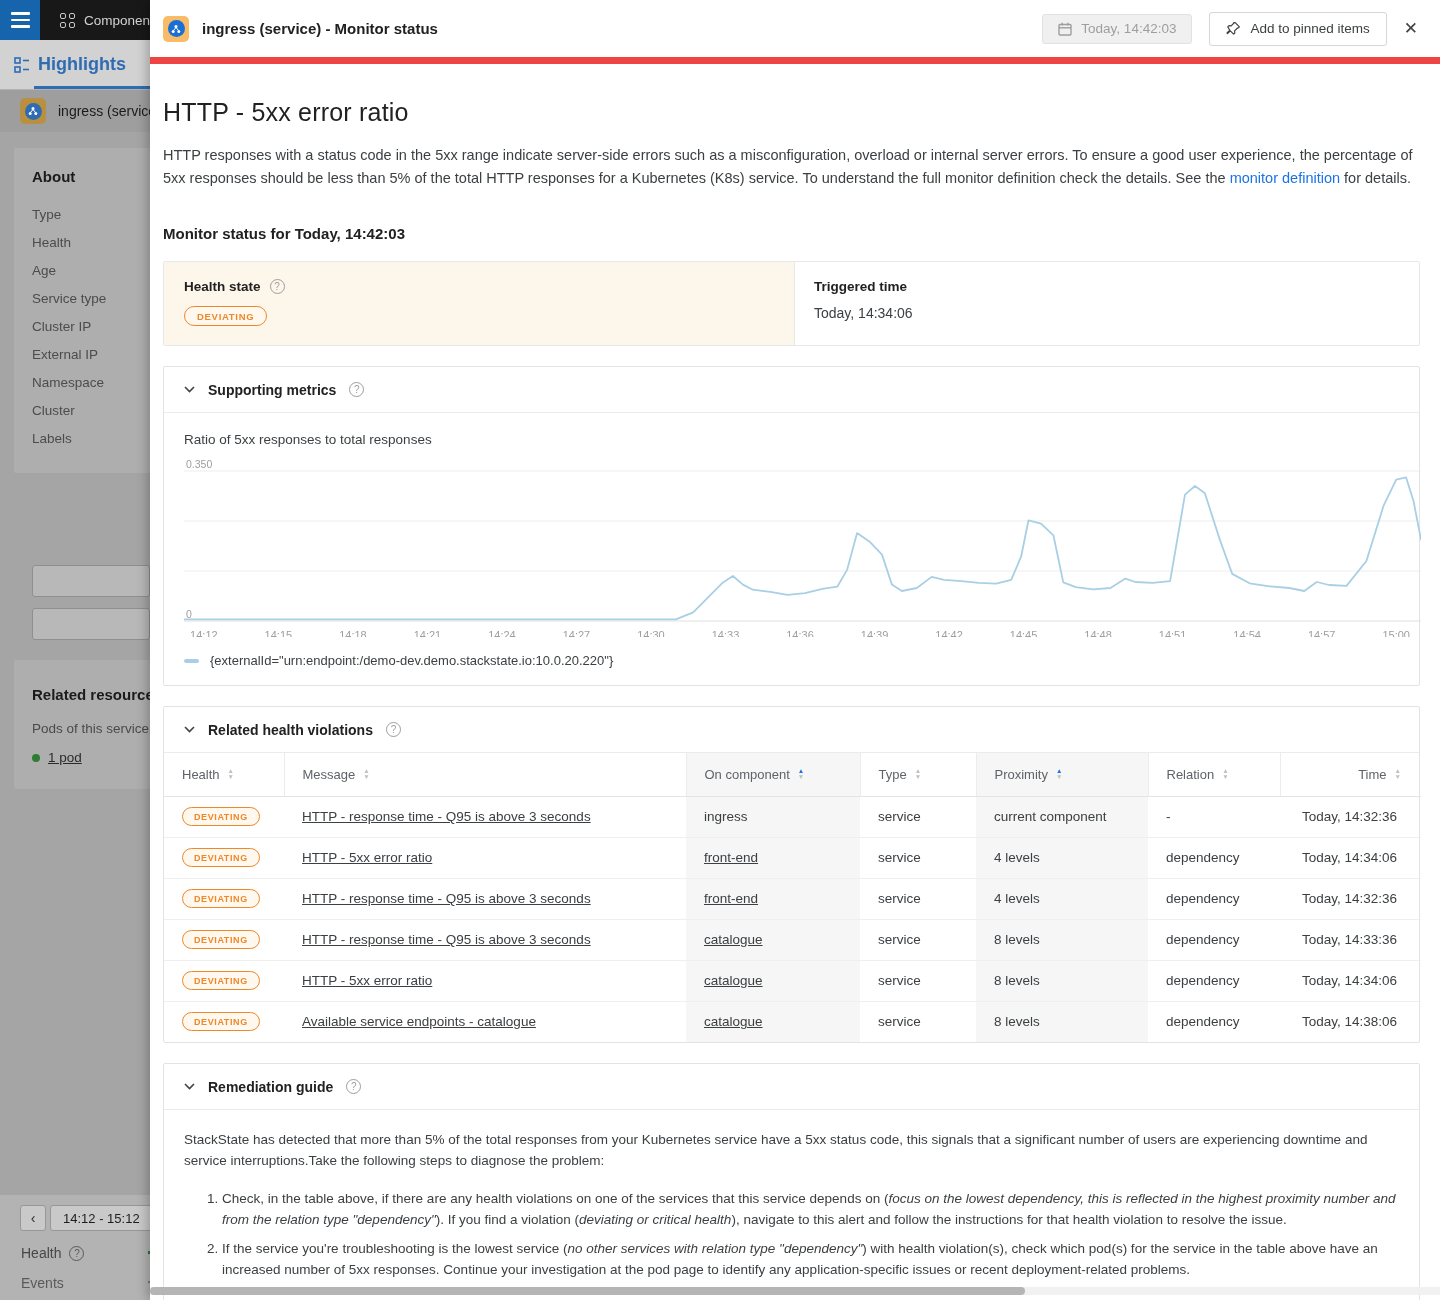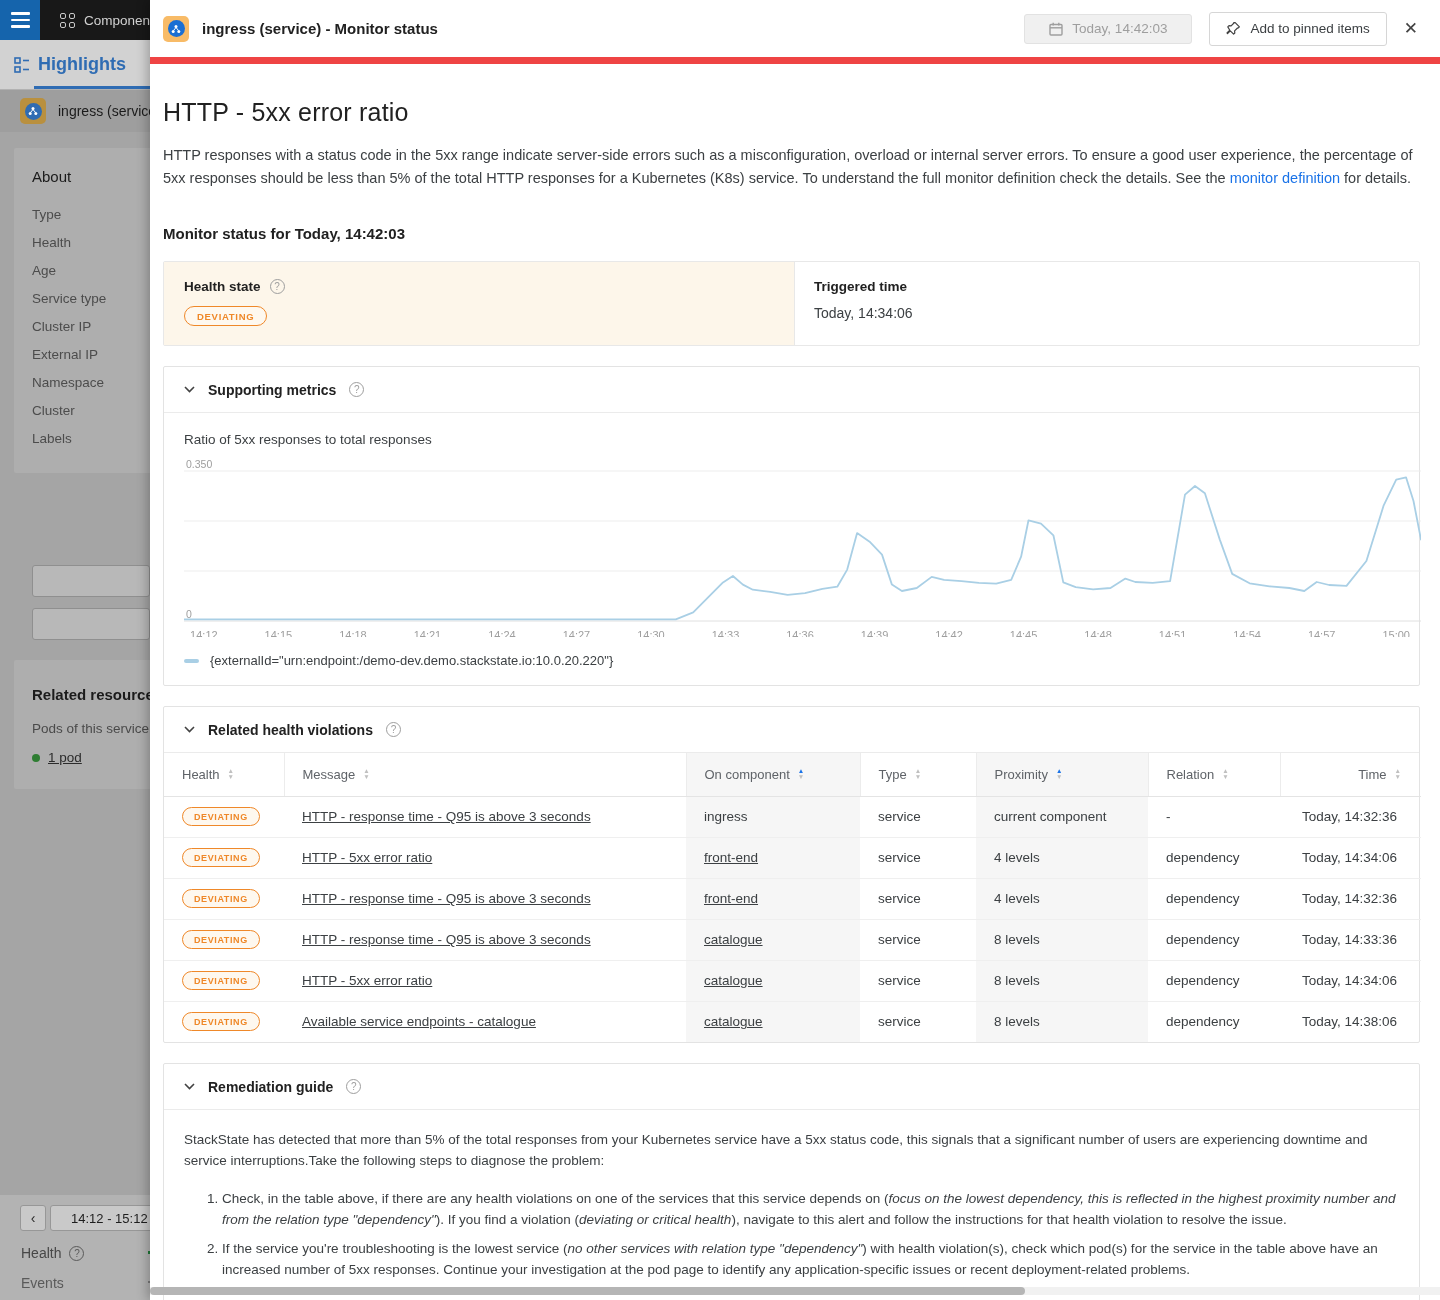--- a/index.html
+++ b/index.html
@@ -22,46 +22,46 @@
   .topo-tab { margin-left:22px; }
 
   .ingress-row { position:absolute; left:0; top:90px; width:150px; height:42px; background:#9e9e9e; display:flex; align-items:center; gap:12px; padding-left:20px; overflow:hidden; }
   .svc-icon { width:26px; height:26px; border-radius:5px; background:#b9903f; display:flex; align-items:center; justify-content:center; flex:none; }
   .svc-icon.bright { background:#f8bb67; }
   .svc-icon .ball { width:17px; height:17px; border-radius:50%; background:#2f6cb3; display:flex; align-items:center; justify-content:center; }
   .svc-icon.bright .ball { background:#1a6fd4; }
   .ingress-label { font-size:14px; color:#1b1b1b; font-weight:500; white-space:nowrap; }
 
   .about-card { position:absolute; left:14px; top:148px; width:140px; background:#aeaeae; border-radius:2px; padding:20px 0 20px 18px; }
-  .about-title { font-size:15px; font-weight:normal; color:#1b1b1b; margin-bottom:16px; }
+  .about-title { font-size:15px; font-weight:bold; color:#1b1b1b; margin-bottom:16px; }
   .about-field { font-size:13.5px; color:#4c4c4c; line-height:28px; white-space:nowrap; }
 
   .ghost-box { position:absolute; left:32px; width:118px; height:32px; background:#b8b8b8; border:1px solid #8f8f8f; border-radius:3px; }
 
   .related-card { position:absolute; left:14px; top:660px; width:140px; background:#aeaeae; border-radius:2px; padding:26px 0 24px 18px; }
   .related-title { font-size:15px; font-weight:bold; color:#1b1b1b; white-space:nowrap; }
   .related-sub { font-size:13.5px; color:#4a4a4a; margin-top:18px; white-space:nowrap; }
   .pod-row { display:flex; align-items:center; gap:8px; margin-top:14px; }
   .dot-green { width:8px; height:8px; border-radius:50%; background:#2e7d32; flex:none; }
   .pod-link { font-size:13.5px; color:#2b2b2b; text-decoration:underline; white-space:nowrap; }
 
   .timeline { position:absolute; left:0; top:1195px; width:150px; height:105px; background:#b3b3b3; }
   .tl-btn { position:absolute; left:20px; top:10px; width:26px; height:26px; background:#c9c9c9; border:1px solid #979797; border-radius:3px; color:#2a2a2a; font-size:14px; display:flex; align-items:center; justify-content:center; }
-  .tl-range { position:absolute; left:50px; top:10px; width:110px; height:26px; background:#c9c9c9; border:1px solid #979797; border-radius:3px; color:#1d1d1d; font-size:13px; font-weight:500; display:flex; align-items:center; padding-left:20px; white-space:nowrap; }
+  .tl-range { position:absolute; left:50px; top:10px; width:110px; height:26px; background:#c9c9c9; border:1px solid #979797; border-radius:3px; color:#1d1d1d; font-size:13px; font-weight:500; display:flex; align-items:center; padding-left:12px; white-space:nowrap; }
   .tl-row { position:absolute; left:21px; display:flex; align-items:center; gap:8px; font-size:14px; color:#474747; }
   .help-dim { width:15px; height:15px; border:1.3px solid #5a5a5a; border-radius:50%; color:#5a5a5a; font-size:10px; display:inline-flex; align-items:center; justify-content:center; }
   .hline-green { position:absolute; left:127px; top:6px; width:22px; height:3px; background:#1f7a38; }
   .hline-dash { position:absolute; left:127px; top:6px; width:22px; border-top:2px dashed #7a7a7a; }
 
   
   .modal { position:absolute; left:150px; top:0; width:1290px; height:1300px; background:#fff; box-shadow:-3px 0 10px rgba(0,0,0,0.25); overflow:hidden; }
   .m-header { height:64px; border-bottom:7px solid #ef4444; display:flex; align-items:center; padding:0 22px 0 13px; gap:13px; }
   .m-title { font-size:15px; font-weight:bold; color:#212121; }
   .m-right { margin-left:auto; display:flex; align-items:center; gap:17px; }
-  .date-btn { height:30px; background:#f0f0f0; border:1px solid #e2e2e2; border-radius:3px; color:#9e9e9e; font-size:13.5px; display:flex; align-items:center; gap:9px; padding:0 24px; }
+  .date-btn { height:30px; background:#f0f0f0; border:1px solid #e2e2e2; border-radius:3px; color:#9e9e9e; font-size:13.5px; display:flex; align-items:center; gap:9px; padding:0 15px; }
   .pin-btn { height:32px; background:#fff; border:1px solid #d6d6d6; border-radius:3px; color:#3c4043; font-size:13.5px; display:flex; align-items:center; gap:9px; padding:16px 16px; }
   .close-x { font-size:17px; color:#424242; cursor:default; }
 
   .m-body { padding:0 20px 0 13px; }
   .h1 { font-size:25px; font-weight:500; color:#212121; margin-top:34px; letter-spacing:0.2px; }
   .desc { font-size:14.5px; line-height:23px; color:#3c4043; margin-top:17px; }
   a.blue { color:#1a73e8; text-decoration:none; }
   .h2 { font-size:15px; font-weight:bold; color:#212121; margin-top:35px; }
 
   .health-card { margin-top:19px; border:1px solid #e8e8e8; border-radius:2px; display:flex; height:85px; }

